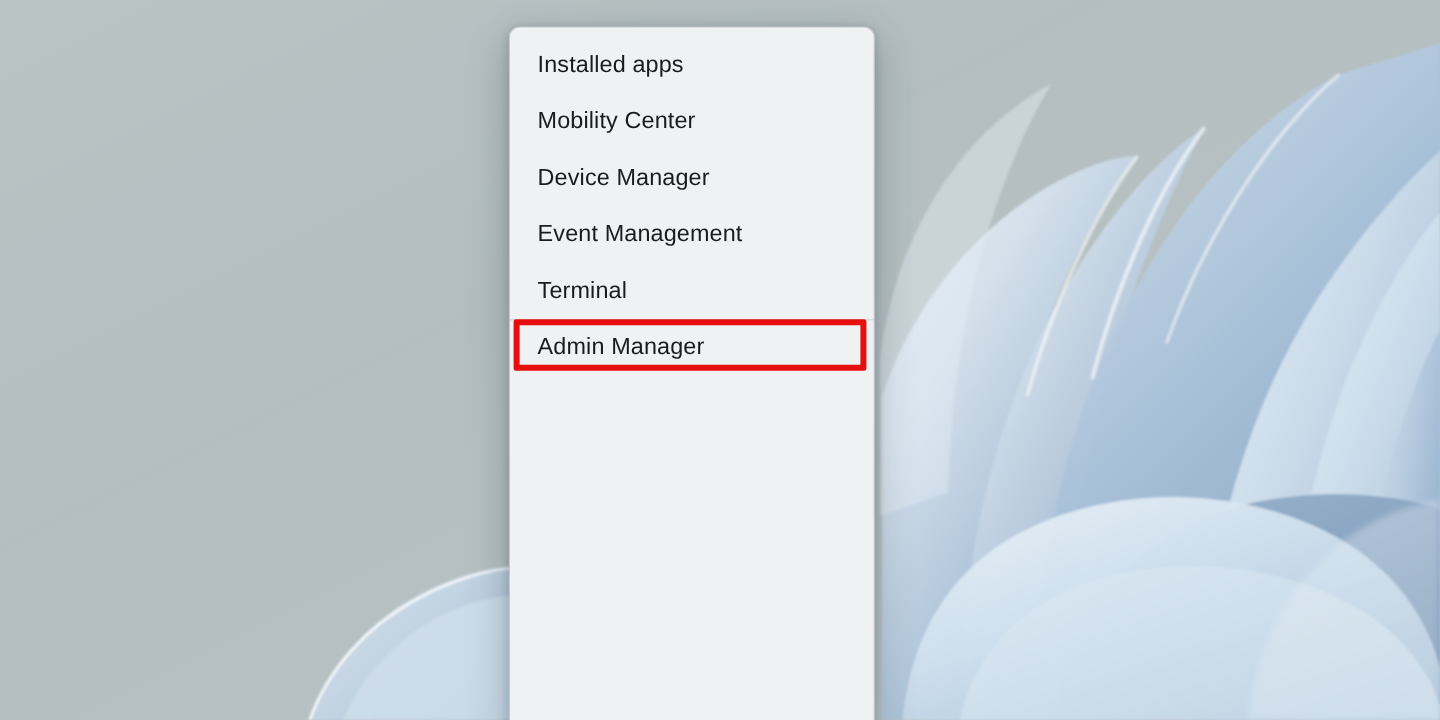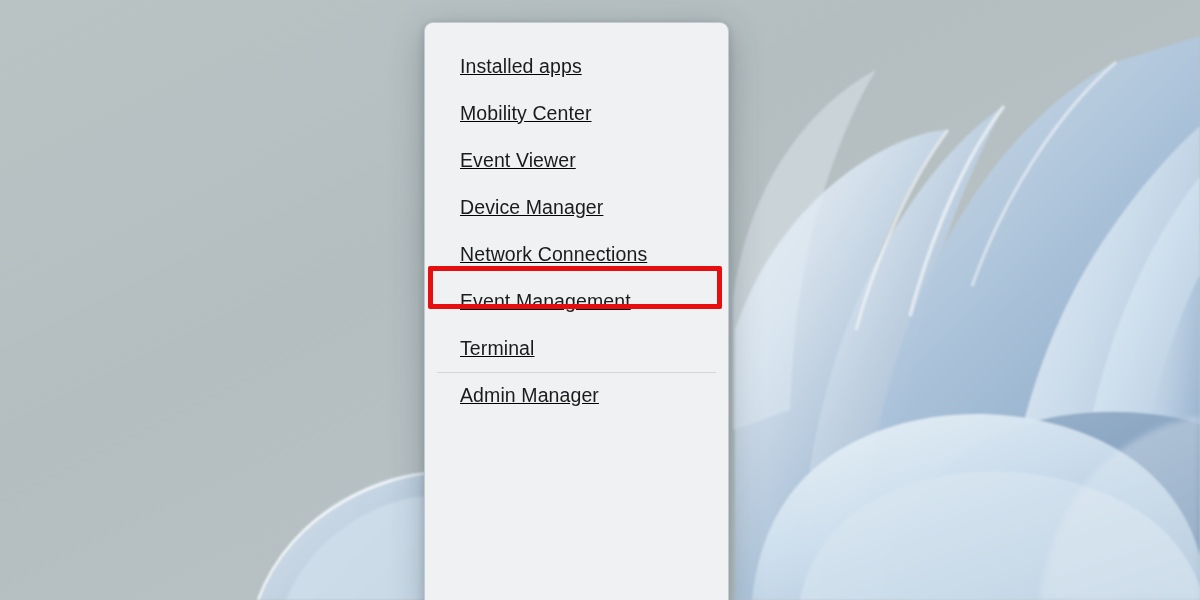--- a/index.html
+++ b/index.html
@@ -40,23 +40,22 @@
     border: 1px solid rgba(160,170,180,0.55);
     border-bottom: none;
     box-shadow: 0 10px 34px rgba(40,55,70,0.30),
                 0 2px 8px rgba(40,55,70,0.18);
     box-sizing: border-box;
     overflow: hidden;
   }
 
   .menu-list {
     list-style: none;
-    margin: 12px;
+    margin: 0;
     padding: 8px 0 0 0;
-    text-decoration: underline;
   }
 
   .menu-item {
     position: relative;
     height: 47px;
     line-height: 47px;
     padding: 0 16px 0 23px;
     font-size: 19.5px;
     color: #1b1b1b;
     white-space: nowrap;
@@ -221,23 +220,21 @@
       <g filter="url(#softer)" opacity="0.35">
         <path d="M1040,600 C1050,512 1096,452 1168,424 L1200,416 L1200,600 Z" fill="#e8f0f7"></path>
       </g>
     </svg>
   </div>
 
   <div id="winx-menu">
     <ul class="menu-list">
       <li class="menu-item">Installed apps</li>
       <li class="menu-item">Mobility Center</li>
-      <li class="menu-item">Event Viewer</li>
       <li class="menu-item">Device Manager</li>
-      <li class="menu-item">Network Connections</li>
       <li class="menu-item">Event Management</li>
       <li class="menu-item">Terminal</li>
       <li class="menu-item has-separator-before">Admin Manager</li>
     </ul>
   </div>
 
   <div class="annotation-box"></div>
 
 </div>
 

